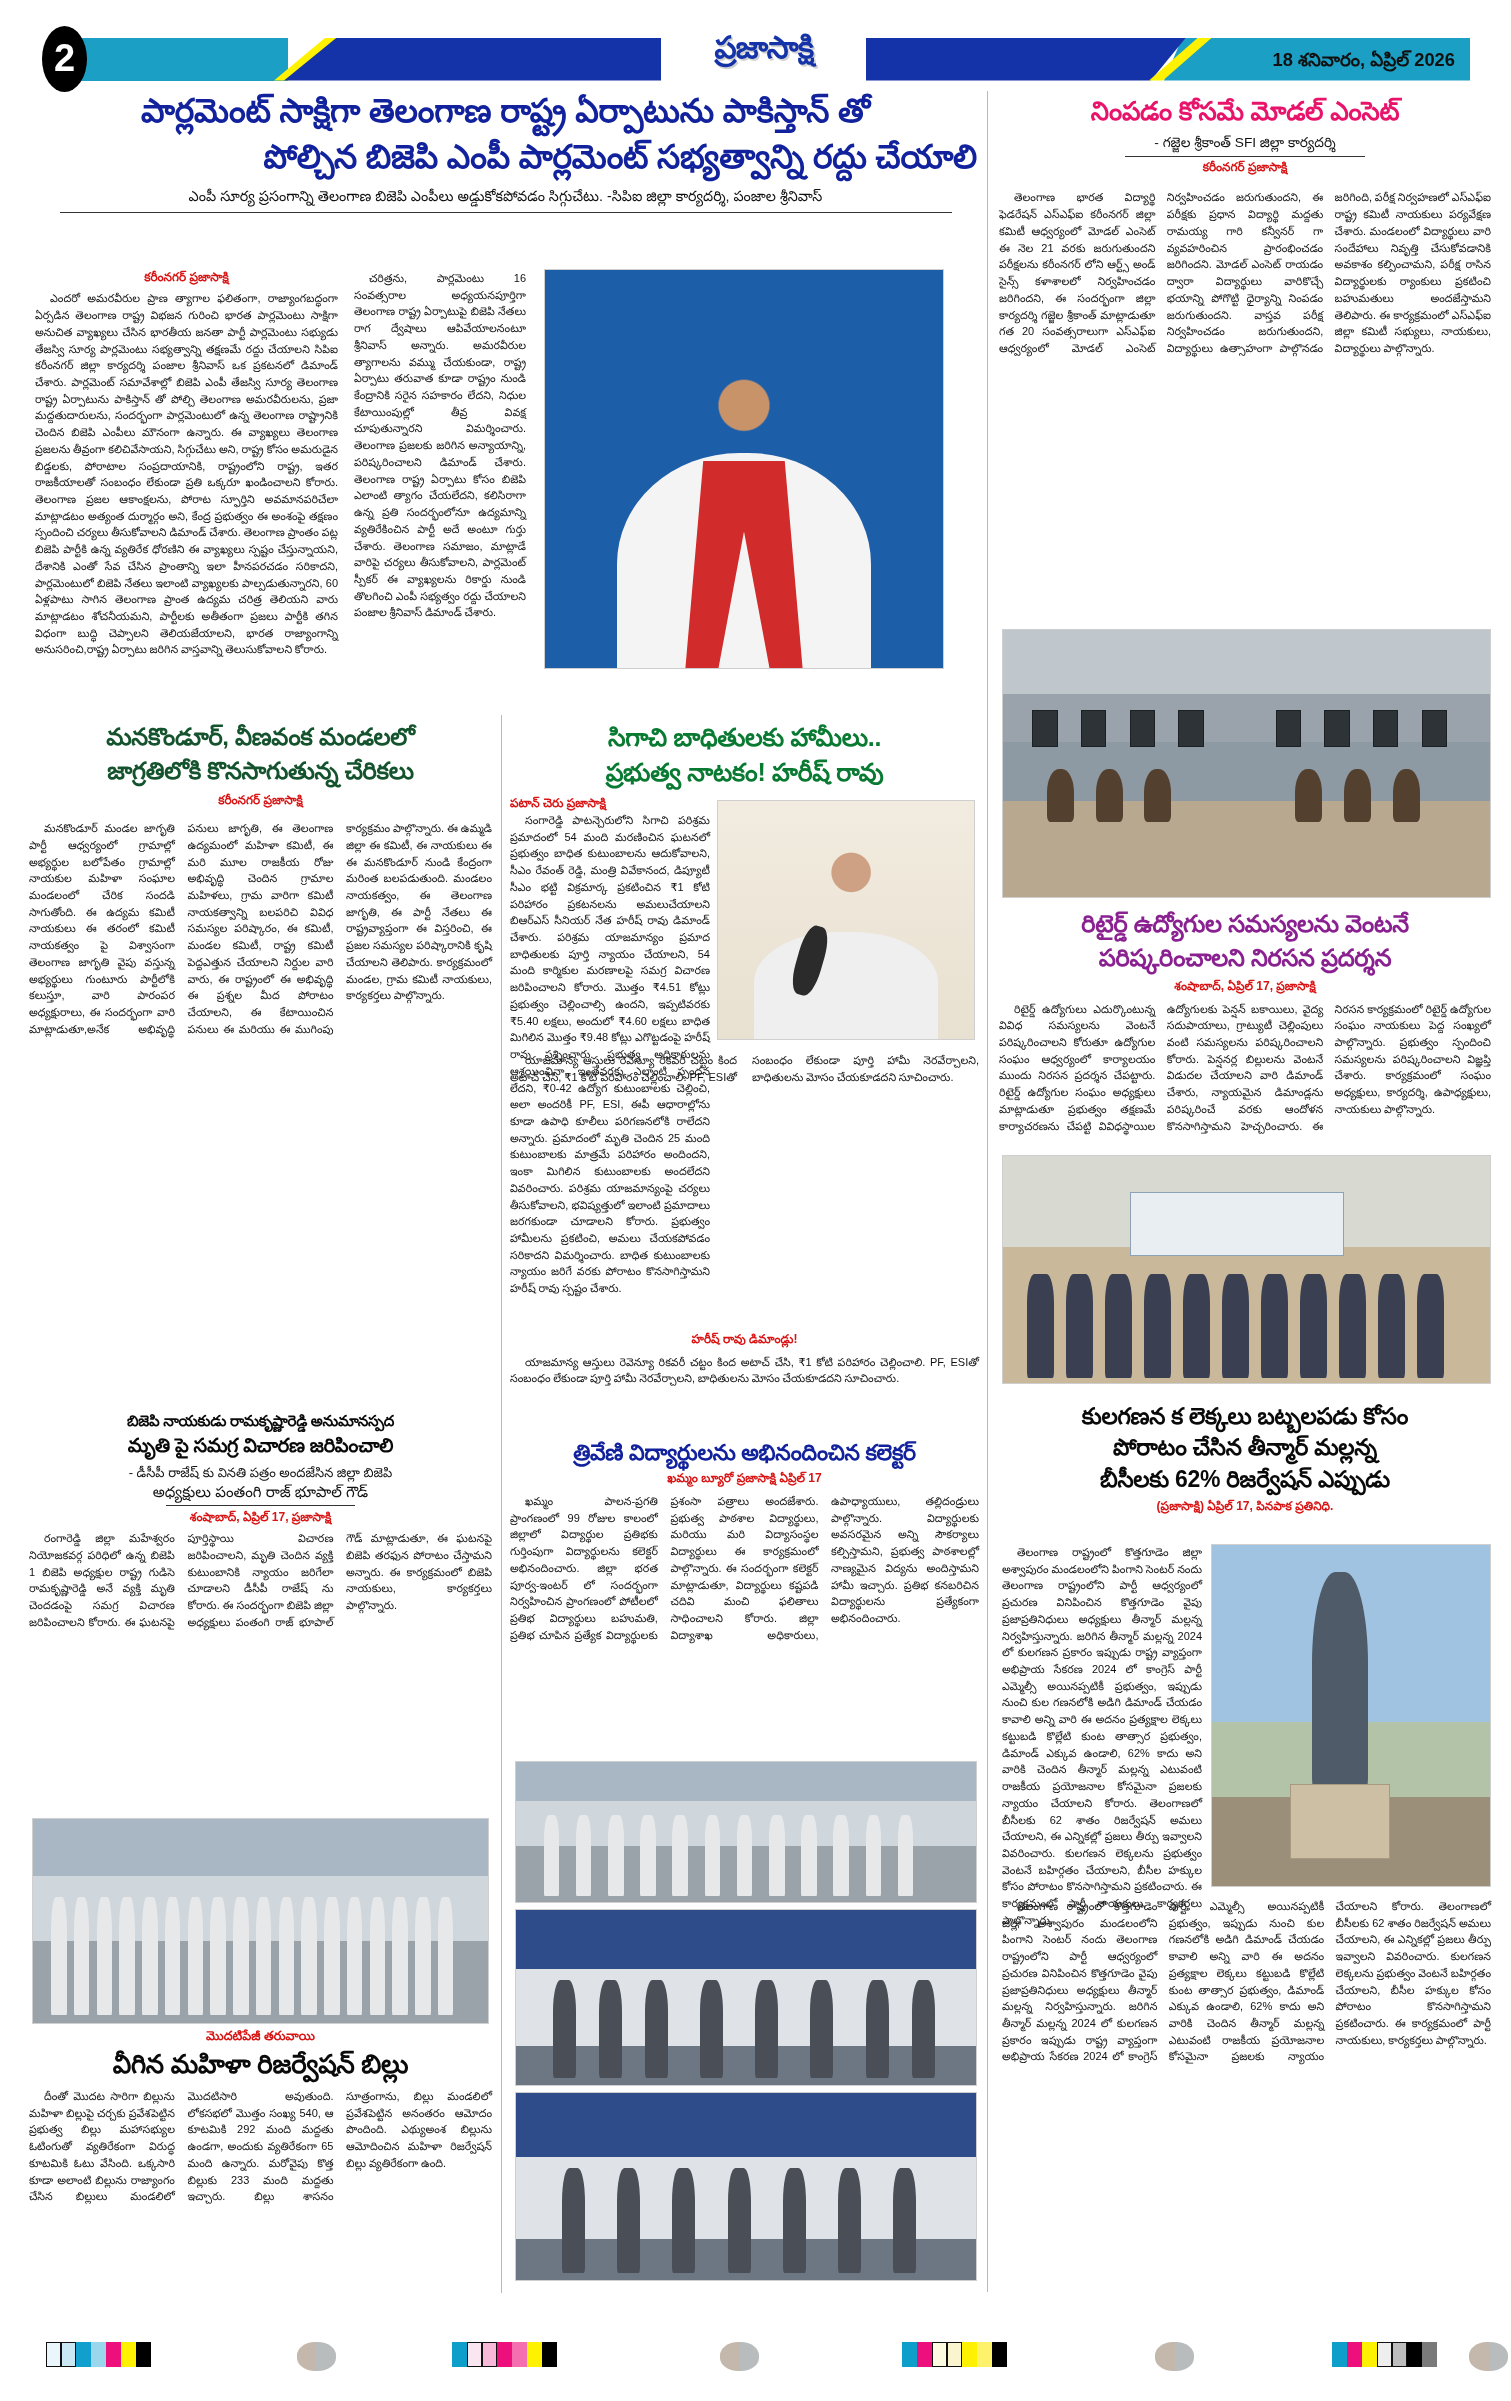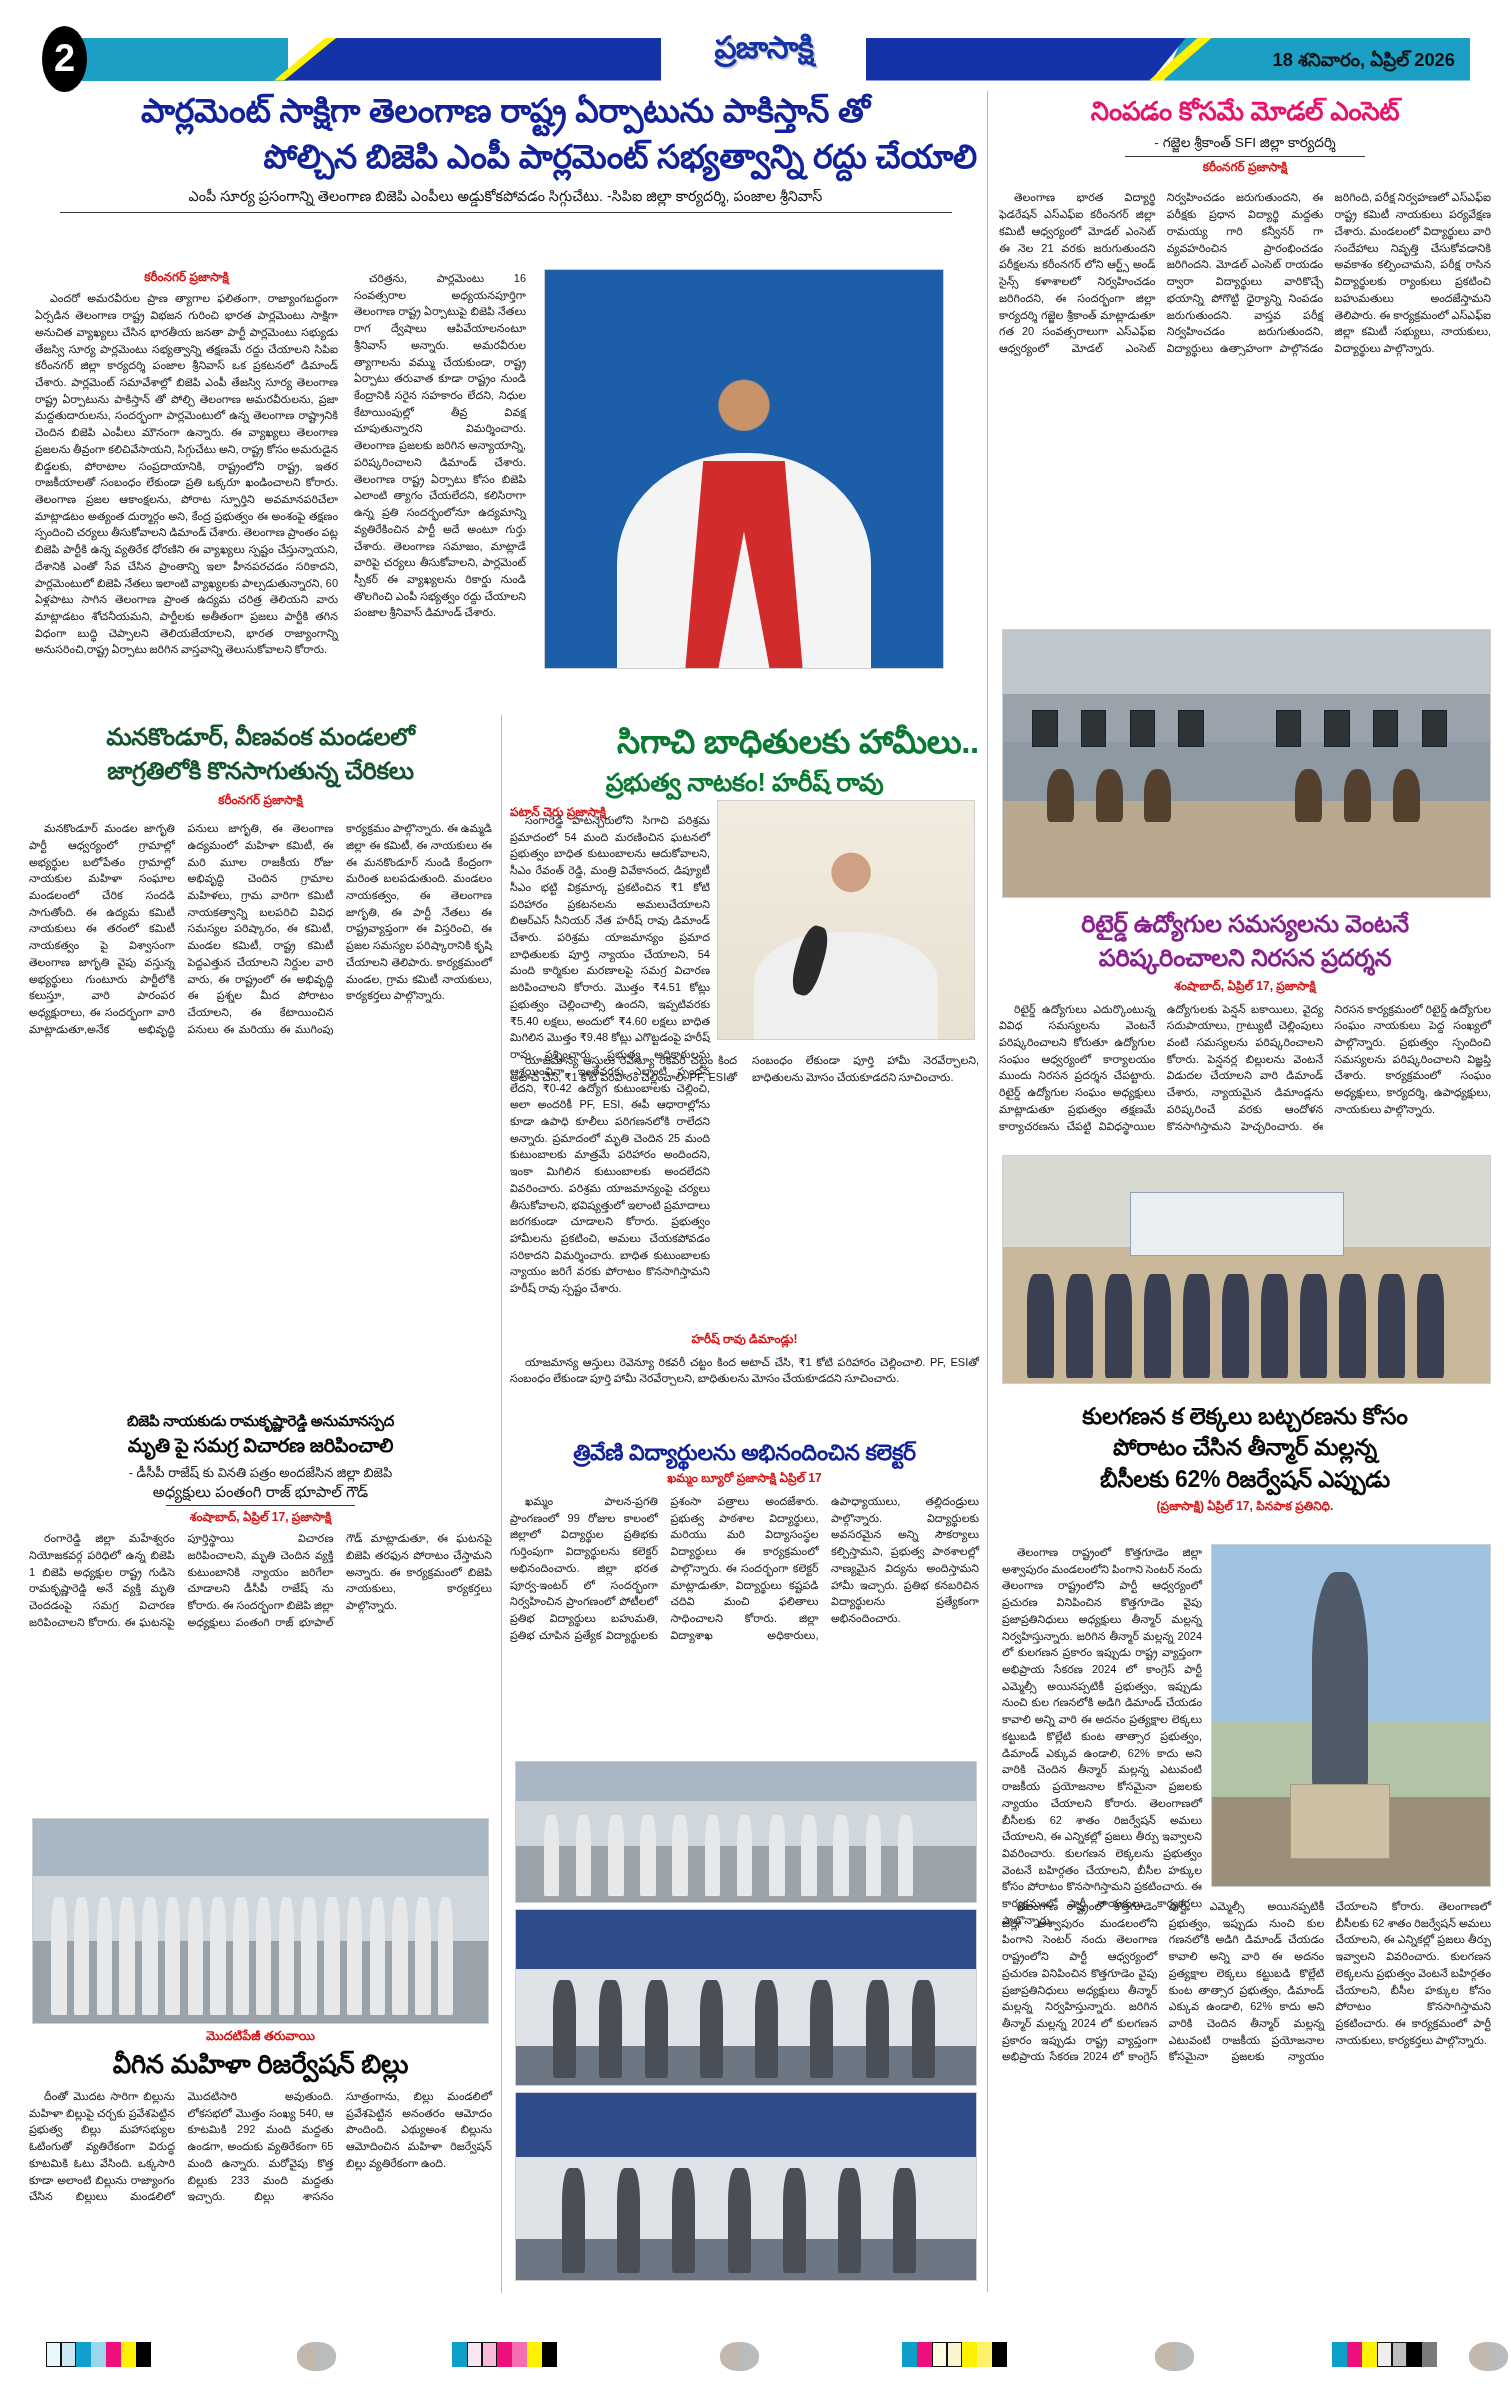--- a/index.html
+++ b/index.html
@@ -389,21 +389,21 @@
 
   <div class="colbox" style="left:29px; top:2029px; width:463px;">
     <div class="byline" style="font-size:12.6px;">మొదటిపేజీ తరువాయి</div>
     <div class="hl hl-black" style="font-size:26px; margin-top:3.4px;">వీగిన మహిళా రిజర్వేషన్ బిల్లు</div>
     <div class="body-txt" style="margin-top:6.9px; column-count:3; column-gap:12.6px;">
       <p>దీంతో మొదట సారిగా బిల్లును మహిళా బిల్లుపై చర్చకు ప్రవేశపెట్టిన ప్రభుత్వ బిల్లు మహాసభ్యుల ఓటింగుతో వ్యతిరేకంగా విరుద్ధ కూటమికి ఓటు వేసింది. ఒక్కసారి కూడా అలాంటి బిల్లును రాజ్యాంగం చేసిన బిల్లులు మండలిలో మొదటిసారి అవుతుంది. లోకసభలో మొత్తం సంఖ్య 540, ఆ కూటమికి 292 మంది మద్దతు ఉండగా, అందుకు వ్యతిరేకంగా 65 మంది ఉన్నారు. మరోవైపు కొత్త బిల్లుకు 233 మంది మద్దతు ఇచ్చారు. బిల్లు శాసనం సూత్రంగాను, బిల్లు మండలిలో ప్రవేశపెట్టిన అనంతరం ఆమోదం పొందింది. ఎథ్యుఅంశ బిల్లును ఆమోదించిన మహిళా రిజర్వేషన్ బిల్లు వ్యతిరేకంగా ఉంది.</p>
     </div>
   </div>
 
   <div class="colbox" style="left:510px; top:722px; width:469px;">
-    <div class="hl hl-green" style="font-size:33px;text-align:right;">సిగాచి బాధితులకు హామీలు..</div>
+    <div class="hl hl-green" style="font-size:25px;">సిగాచి బాధితులకు హామీలు..</div>
     <div class="hl hl-green" style="font-size:25px; margin-top:4.6px;">ప్రభుత్వ నాటకం!  హరీష్ రావు</div>
     <div class="byline" style="margin-top:8px; text-align:left;">పటాన్ చెరు ప్రజాసాక్షి</div>
   </div>
 
   <div class="photo ph-mic" style="left:717px; top:800px; width:258px; height:240px;">
     <div class="ph-inner"></div>
   </div>
 
   <div class="colbox" style="left:510px; top:812px; width:200px;">
     <div class="body-txt">
@@ -521,21 +521,21 @@
         <div class="pp" style="left:45%"></div>
       <div class="pp" style="left:53%"></div>
         <div class="pp" style="left:61%"></div>
       <div class="pp" style="left:69%"></div>
         <div class="pp" style="left:77%"></div>
       <div class="pp" style="left:85%"></div>
     </div>
   </div>
 
   <div class="colbox" style="left:999px; top:1402px; width:492px;">
-    <div class="hl hl-black" style="font-size:23px;">కులగణన క లెక్కలు బట్చరణను కోసం</div>
+    <div class="hl hl-black" style="font-size:23px;">కులగణన క లెక్కలు బట్బలపడు కోసం</div>
     <div class="hl hl-black" style="font-size:23px; margin-top:3.4px;">పోరాటం చేసిన తీన్మార్ మల్లన్న</div>
     <div class="hl hl-black" style="font-size:23px; margin-top:3.4px;">బీసీలకు 62% రిజర్వేషన్ ఎప్పుడు</div>
     <div class="byline" style="margin-top:5.7px;">(ప్రజాసాక్షి) ఏప్రిల్ 17, పినపాక ప్రతినిధి.</div>
   </div>
 
   <div class="photo ph-statue" style="left:1211px; top:1544px; width:280px; height:343px;">
     <div class="ph-inner">
       <div class="st"></div>
       <div class="ped"></div>
     </div>

